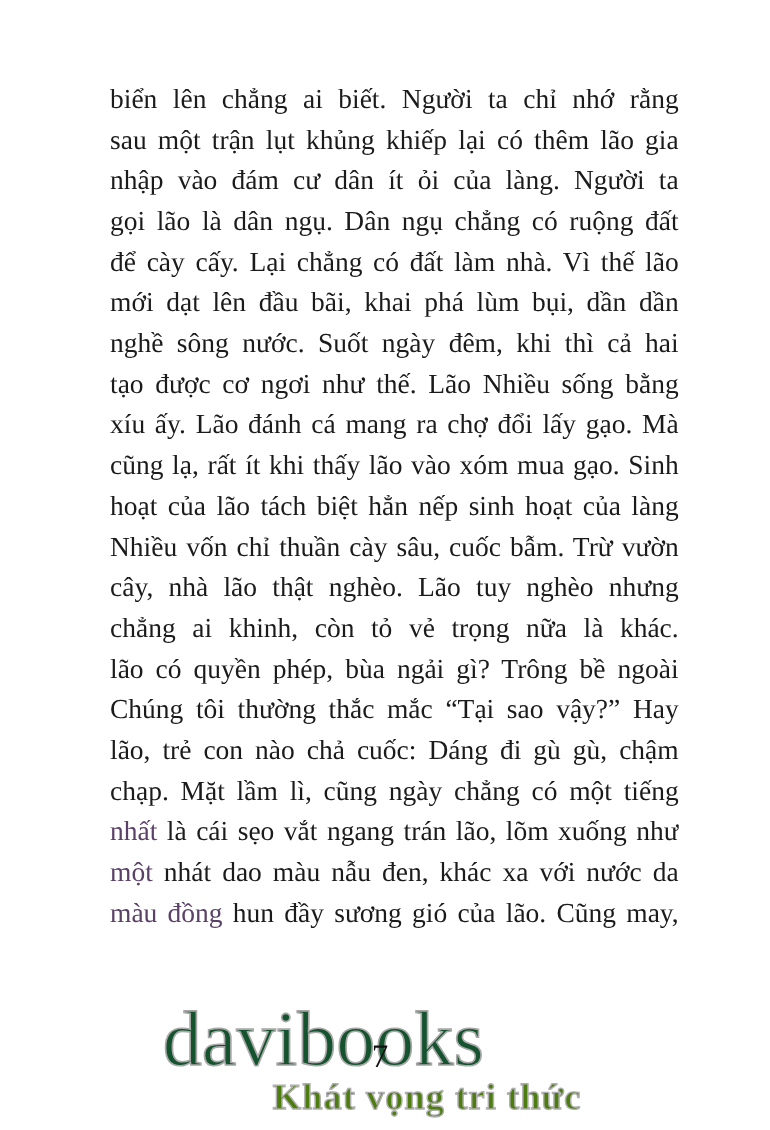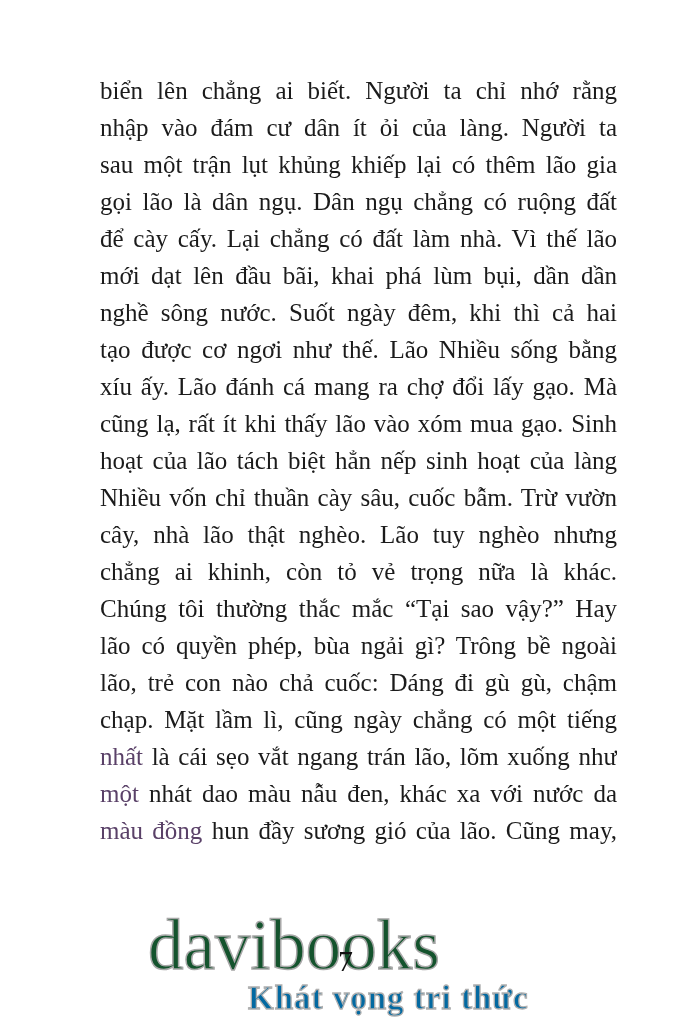--- a/index.html
+++ b/index.html
@@ -33,55 +33,55 @@
     color:#14532d;
     -webkit-text-stroke:1.5px #a8a8a8;
     letter-spacing:0px;
     white-space:nowrap;
   }
   .watermark-tagline{
     position:absolute;left:248px;top:980px;z-index:1;
     font-family:"Liberation Serif","DejaVu Serif",serif;
     font-weight:bold;
     font-size:33px;line-height:36px;
-    color:#0369a1;
+    color:#4d7c0f;
     -webkit-text-stroke:1.3px #b0b0b0;
     letter-spacing:1px;
     white-space:nowrap;
   }
   .page-number{
     position:absolute;left:338px;top:944px;z-index:3;
     font-size:30px;line-height:34px;color:#111111;
   }
 </style>
 </head>
 <body>
 
 <div class="page">
 
   <div class="watermark-brand">davibooks</div>
   <div class="watermark-tagline">Khát vọng tri thức</div>
 
   <div class="text-block">
     <div class="line"><span class="tint"></span><span>biển lên chẳng ai biết. Người ta chỉ nhớ rằng</span></div>
+    <div class="line"><span class="tint"></span><span>sau một trận lụt khủng khiếp lại có thêm lão gia</span></div>
     <div class="line"><span class="tint"></span><span>nhập vào đám cư dân ít ỏi của làng. Người ta</span></div>
-    <div class="line"><span class="tint"></span><span>sau một trận lụt khủng khiếp lại có thêm lão gia</span></div>
     <div class="line"><span class="tint"></span><span>gọi lão là dân ngụ. Dân ngụ chẳng có ruộng đất</span></div>
     <div class="line"><span class="tint"></span><span>để cày cấy. Lại chẳng có đất làm nhà. Vì thế lão</span></div>
     <div class="line"><span class="tint"></span><span>mới dạt lên đầu bãi, khai phá lùm bụi, dần dần</span></div>
     <div class="line"><span class="tint"></span><span>nghề sông nước. Suốt ngày đêm, khi thì cả hai</span></div>
     <div class="line"><span class="tint"></span><span>tạo được cơ ngơi như thế. Lão Nhiều sống bằng</span></div>
     <div class="line"><span class="tint"></span><span>xíu ấy. Lão đánh cá mang ra chợ đổi lấy gạo. Mà</span></div>
     <div class="line"><span class="tint"></span><span>cũng lạ, rất ít khi thấy lão vào xóm mua gạo. Sinh</span></div>
     <div class="line"><span class="tint"></span><span>hoạt của lão tách biệt hẳn nếp sinh hoạt của làng</span></div>
     <div class="line"><span class="tint"></span><span>Nhiều vốn chỉ thuần cày sâu, cuốc bẫm. Trừ vườn</span></div>
     <div class="line"><span class="tint"></span><span>cây, nhà lão thật nghèo. Lão tuy nghèo nhưng</span></div>
     <div class="line"><span class="tint"></span><span>chẳng ai khinh, còn tỏ vẻ trọng nữa là khác.</span></div>
+    <div class="line"><span class="tint"></span><span>lão có quyền phép, bùa ngải gì? Trông bề ngoài</span></div>
     <div class="line"><span class="tint"></span><span>Chúng tôi thường thắc mắc “Tại sao vậy?” Hay</span></div>
-    <div class="line"><span class="tint"></span><span>lão có quyền phép, bùa ngải gì? Trông bề ngoài</span></div>
     <div class="line"><span class="tint"></span><span>lão, trẻ con nào chả cuốc: Dáng đi gù gù, chậm</span></div>
     <div class="line"><span class="tint"></span><span>chạp. Mặt lầm lì, cũng ngày chẳng có một tiếng</span></div>
     <div class="line"><span class="tint">nhất</span><span> là cái sẹo vắt ngang trán lão, lõm xuống như</span></div>
     <div class="line"><span class="tint">một</span><span> nhát dao màu nẫu đen, khác xa với nước da</span></div>
     <div class="line"><span class="tint">màu đồng</span><span> hun đầy sương gió của lão. Cũng may,</span></div>
   </div>
 
   <div class="page-number">7</div>
 
 </div>

